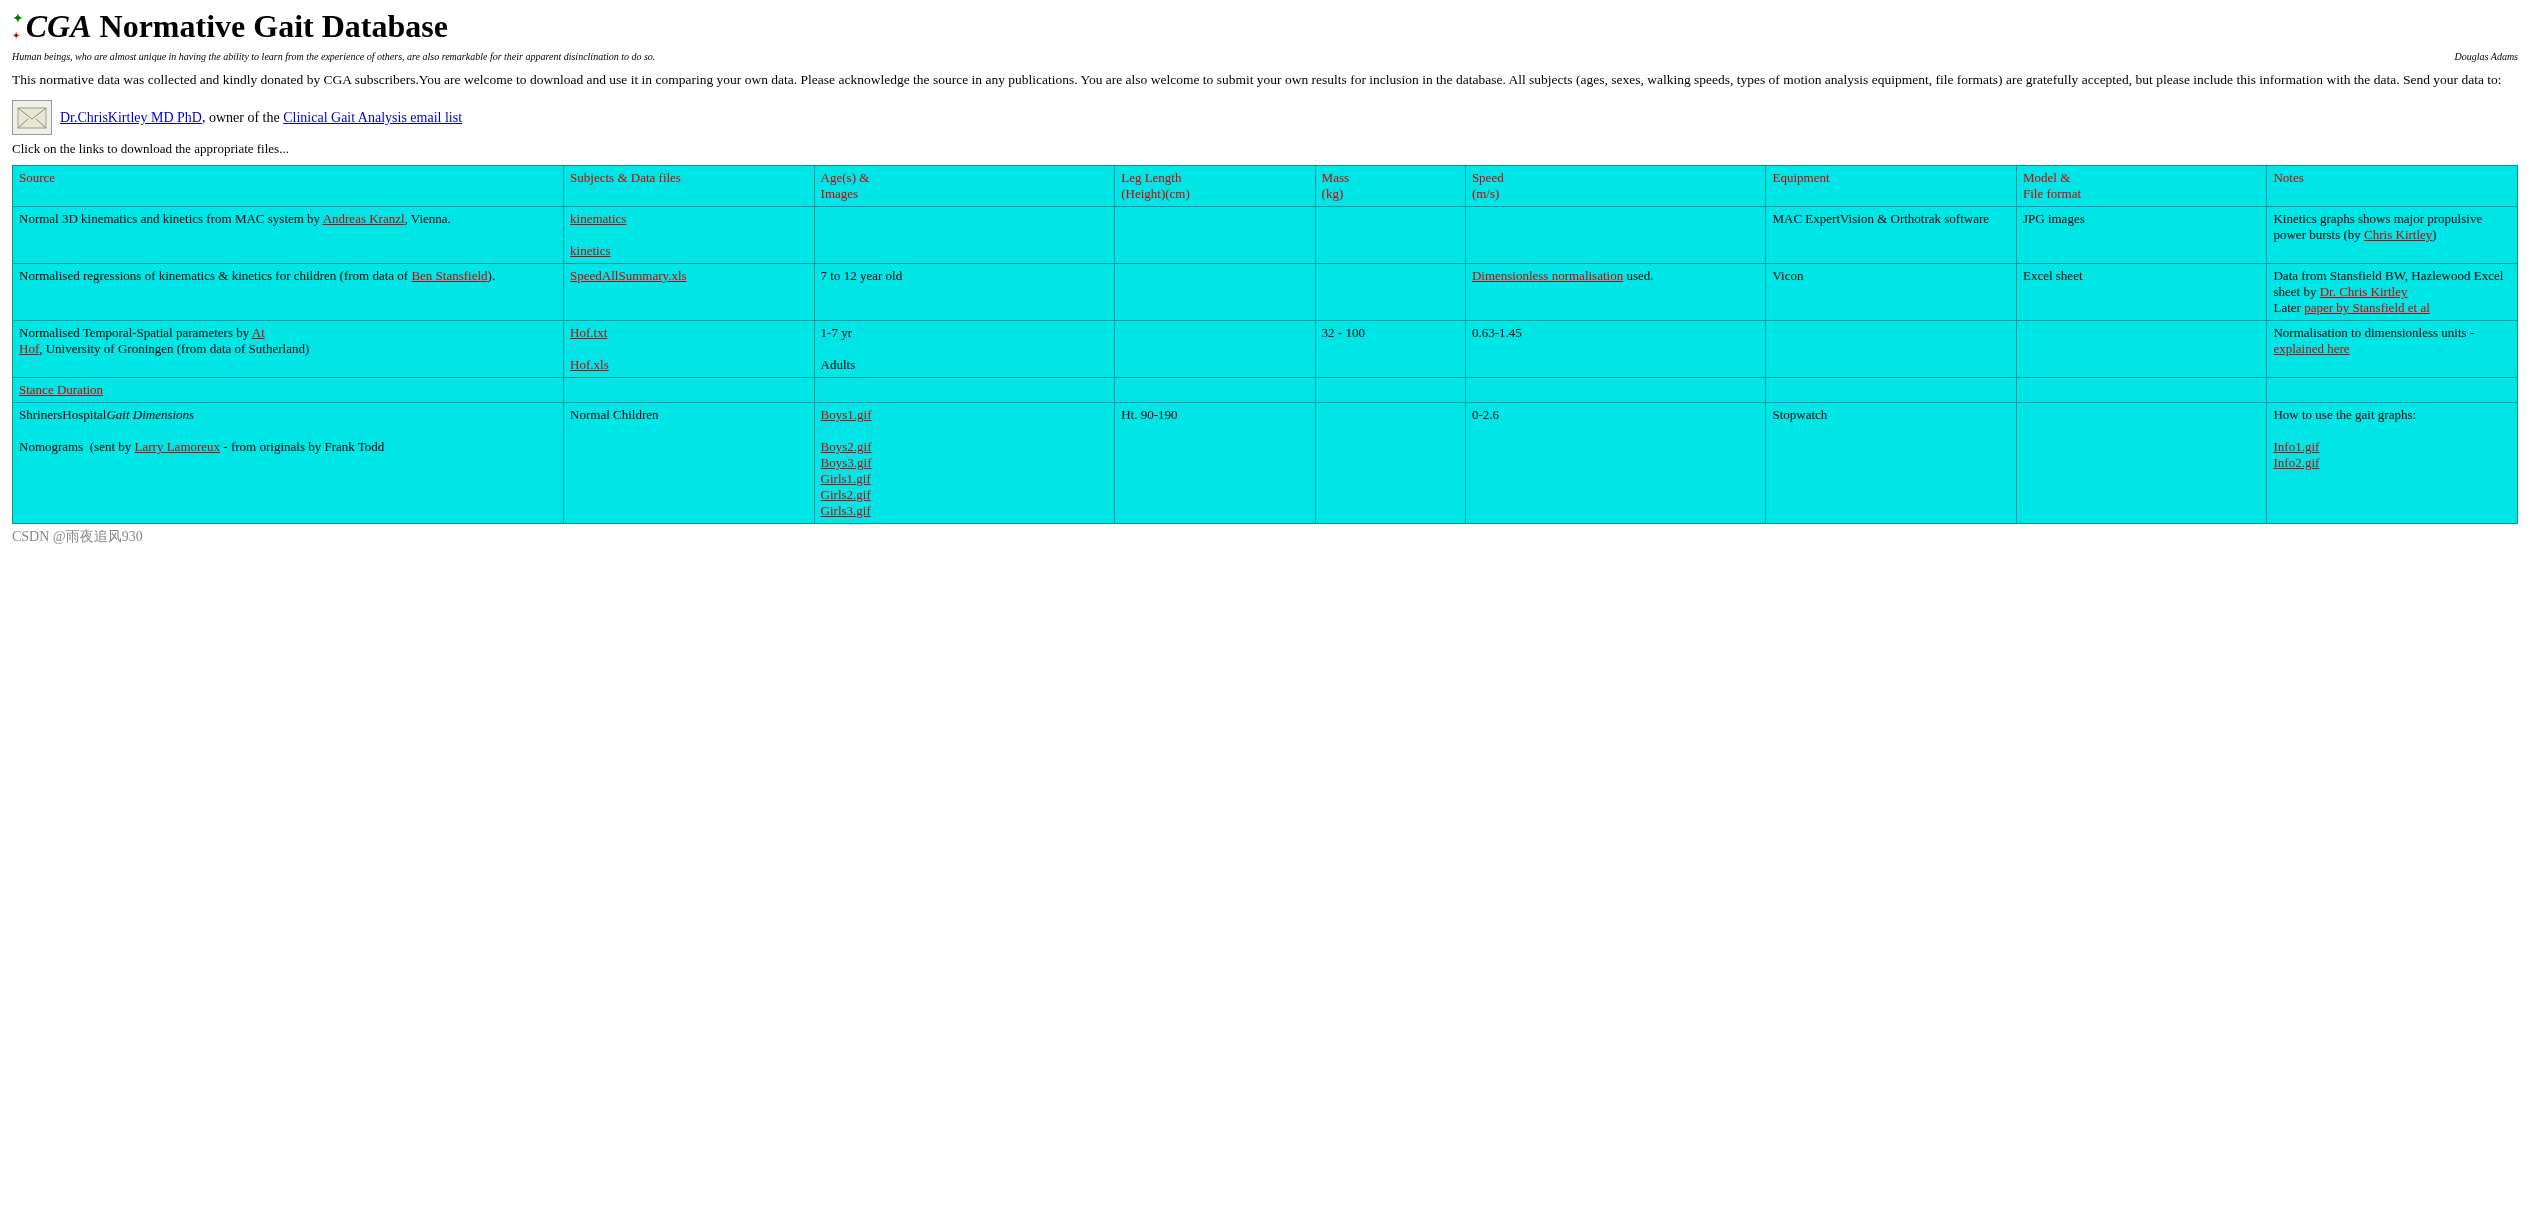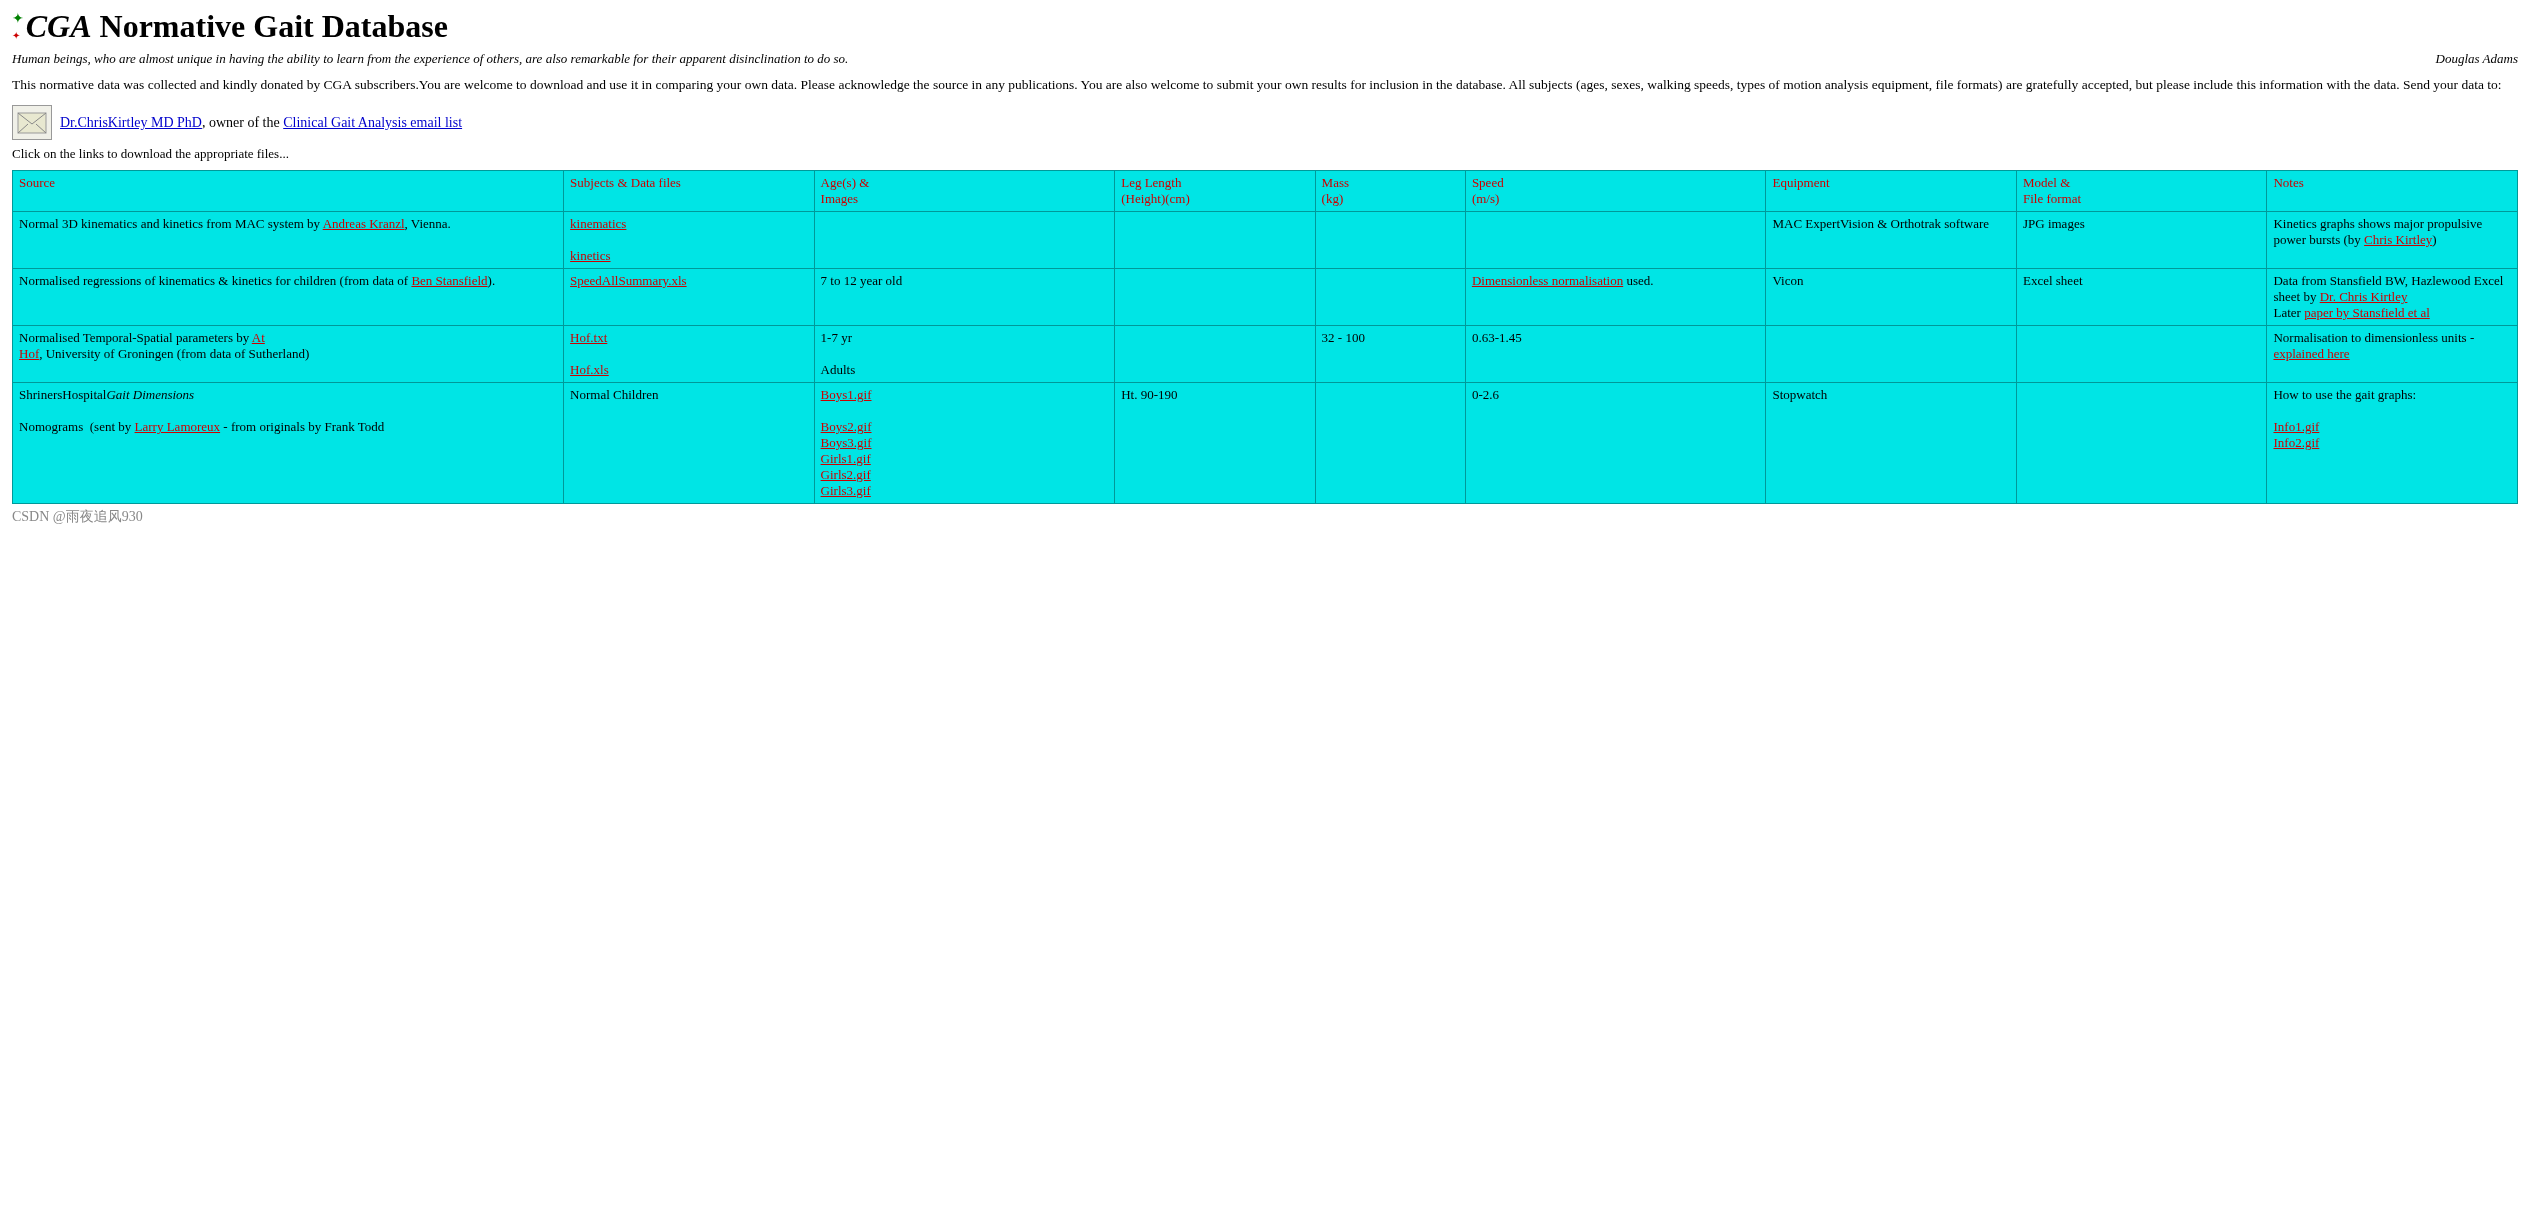--- a/index.html
+++ b/index.html
@@ -26,21 +26,21 @@
       font-weight: bold;
     }
     h1 span.normal {
       font-style: normal;
     }
     .quote-section {
       display: flex;
       justify-content: space-between;
       margin-bottom: 8px;
       font-style: italic;
-      font-size: 13px;
+      font-size: 10px;
       color: #000;
     }
     .quote-text { flex: 1; }
     .quote-author { white-space: nowrap; margin-left: 20px; }
     .intro-text {
       font-size: 13.5px;
       line-height: 1.5;
       margin-bottom: 10px;
     }
     .email-row {
@@ -212,20 +212,33 @@
       <td></td>
       <td>32 - 100</td>
       <td>0.63-1.45</td>
       <td></td>
       <td></td>
       <td>
         Normalisation to dimensionless units - <a href="#">explained here</a>
       </td>
     </tr>
 
+    <tr>
+      <td>
+        <a href="#">Stance Duration</a>
+      </td>
+      <td></td>
+      <td></td>
+      <td></td>
+      <td></td>
+      <td></td>
+      <td></td>
+      <td></td>
+      <td></td>
+    </tr>
 
     <tr>
       <td>
         ShrinersHospital<em>Gait Dimensions</em><br><br>
         Nomograms &nbsp;(sent by <a href="#">Larry Lamoreux</a> - from originals by Frank Todd
       </td>
       <td>Normal Children</td>
       <td>
         <a href="#">Boys1.gif</a><br><br>
         <a href="#">Boys2.gif</a><br>

